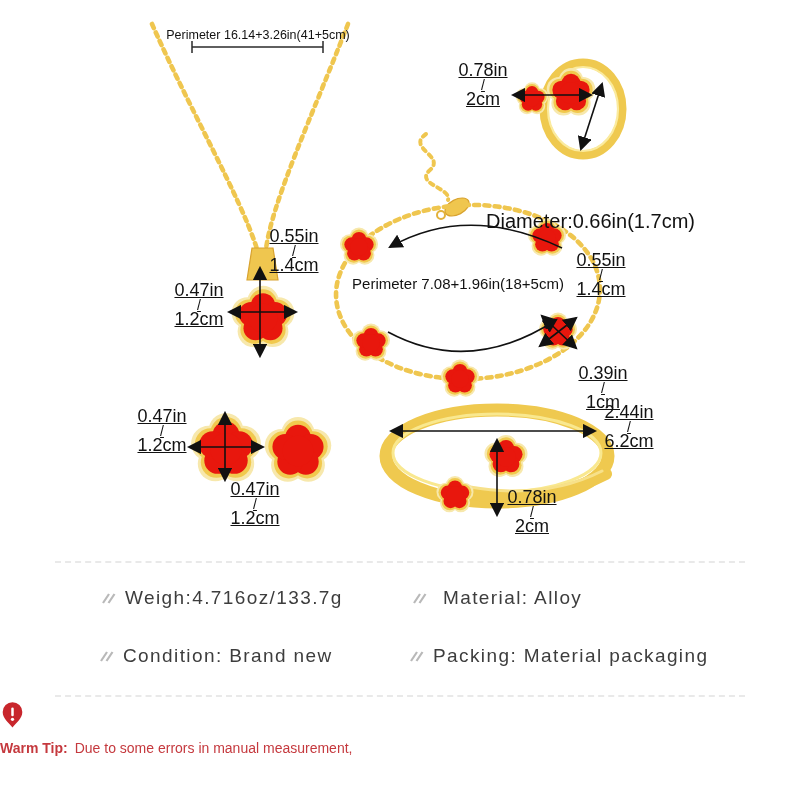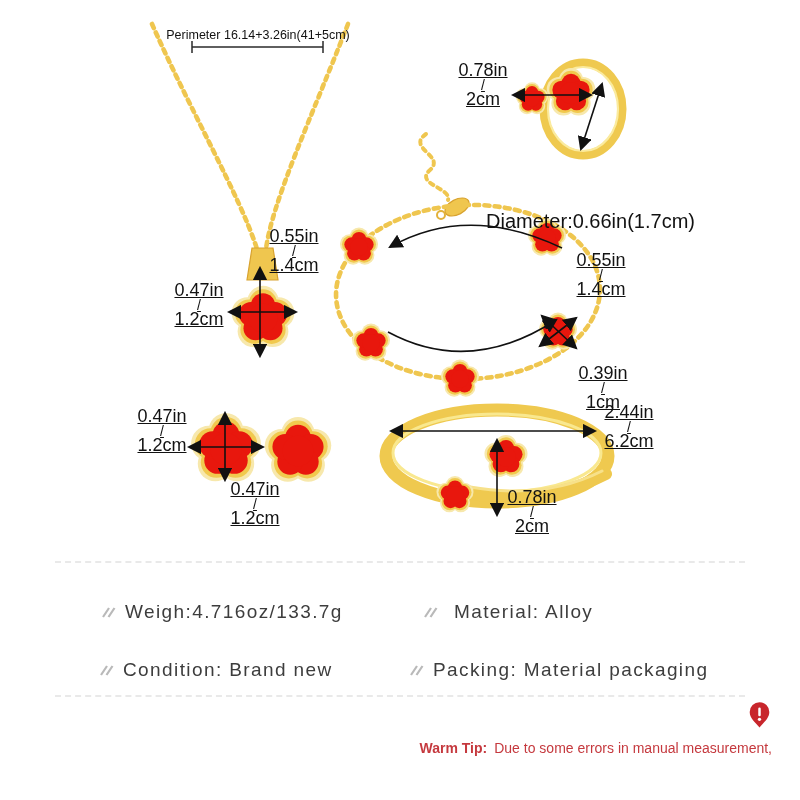--- a/index.html
+++ b/index.html
@@ -5,23 +5,23 @@
   html,body{margin:0;padding:0;background:#fff;}
   .canvas{position:relative;width:800px;height:800px;background:#ffffff;
           font-family:"Liberation Sans",sans-serif;overflow:hidden;}
   svg.art{position:absolute;left:0;top:0;}
   .meas{position:absolute;text-align:center;color:#121212;font-size:18px;line-height:17px;white-space:nowrap;text-decoration:underline;}
   .meas span{display:block;}
   .meas .sl{font-size:14px;line-height:12px;}
   .note{position:absolute;color:#121212;white-space:nowrap;}
   .divider{position:absolute;left:55px;width:690px;height:0;border-top:2px dashed #e9e9e9;}
   .spec{position:absolute;display:flex;align-items:center;gap:9px;color:#3d3d3d;
-        font-size:19px;letter-spacing:1.4px;white-space:nowrap;margin-top:14px;}
+        font-size:19px;letter-spacing:1.4px;white-space:nowrap;}
   .spec svg{flex:0 0 auto;}
-  .tip{position:absolute;left:0;top:702px;width:772px;text-align:right;
+  .tip{position:absolute;left:0;top:702px;width:772px;text-align:left;
        color:#c5393e;font-size:14px;line-height:16px;}
   .tip .icon-wrap{margin-bottom:8px;}
   .tip .ttl{font-weight:700;margin-right:7px;}
   .tip .l2{margin-top:1px;}
 </style>
 </head>
 <body>
 
 <div class="canvas">
 
@@ -129,20 +129,21 @@
   </div>
 
   <div class="meas" style="left:448px;top:62px;width:70px;">
     <span>0.78in</span>
     <span class="sl">/</span>
     <span>2cm</span>
   </div>
 
   <div class="note" style="left:486px;top:174px;font-size:20px;margin-top:36px;">Diameter:0.66in(1.7cm)</div>
 
+  <div class="note" style="left:352px;top:275px;width:212px;font-size:15px;text-align:center;">Perimeter 7.08+1.96in(18+5cm)</div>
 
   <div class="meas" style="left:570px;top:252px;width:62px;">
     <span>0.55in</span>
     <span class="sl">/</span>
     <span>1.4cm</span>
   </div>
 
   <div class="meas" style="left:574px;top:338px;width:58px;margin-top:27px;">
     <span>0.39in</span>
     <span class="sl">/</span>
@@ -176,21 +177,21 @@
   <div class="divider" style="top:561px;"></div>
 
   <div class="spec" style="left:100px;top:587px;">
     <svg width="16" height="13" viewBox="0 0 16 13">
       <line x1="3" y1="11" x2="9" y2="2" stroke="#b9b9b9" stroke-width="2.2"></line>
       <line x1="8.5" y1="11" x2="14.5" y2="2" stroke="#b9b9b9" stroke-width="2.2"></line>
     </svg>
     <span>Weigh:4.716oz/133.7g</span>
   </div>
 
-  <div class="spec" style="left:422px;top:587px;gap:16px;">
+  <div class="spec" style="left:411px;top:587px;gap:16px;">
     <svg width="16" height="13" viewBox="0 0 16 13">
       <line x1="3" y1="11" x2="9" y2="2" stroke="#b9b9b9" stroke-width="2.2"></line>
       <line x1="8.5" y1="11" x2="14.5" y2="2" stroke="#b9b9b9" stroke-width="2.2"></line>
     </svg>
     <span>Material: Alloy</span>
   </div>
 
   <div class="spec" style="left:98px;top:645px;justify-content:center;">
     <svg width="16" height="13" viewBox="0 0 16 13">
       <line x1="3" y1="11" x2="9" y2="2" stroke="#b9b9b9" stroke-width="2.2"></line>

